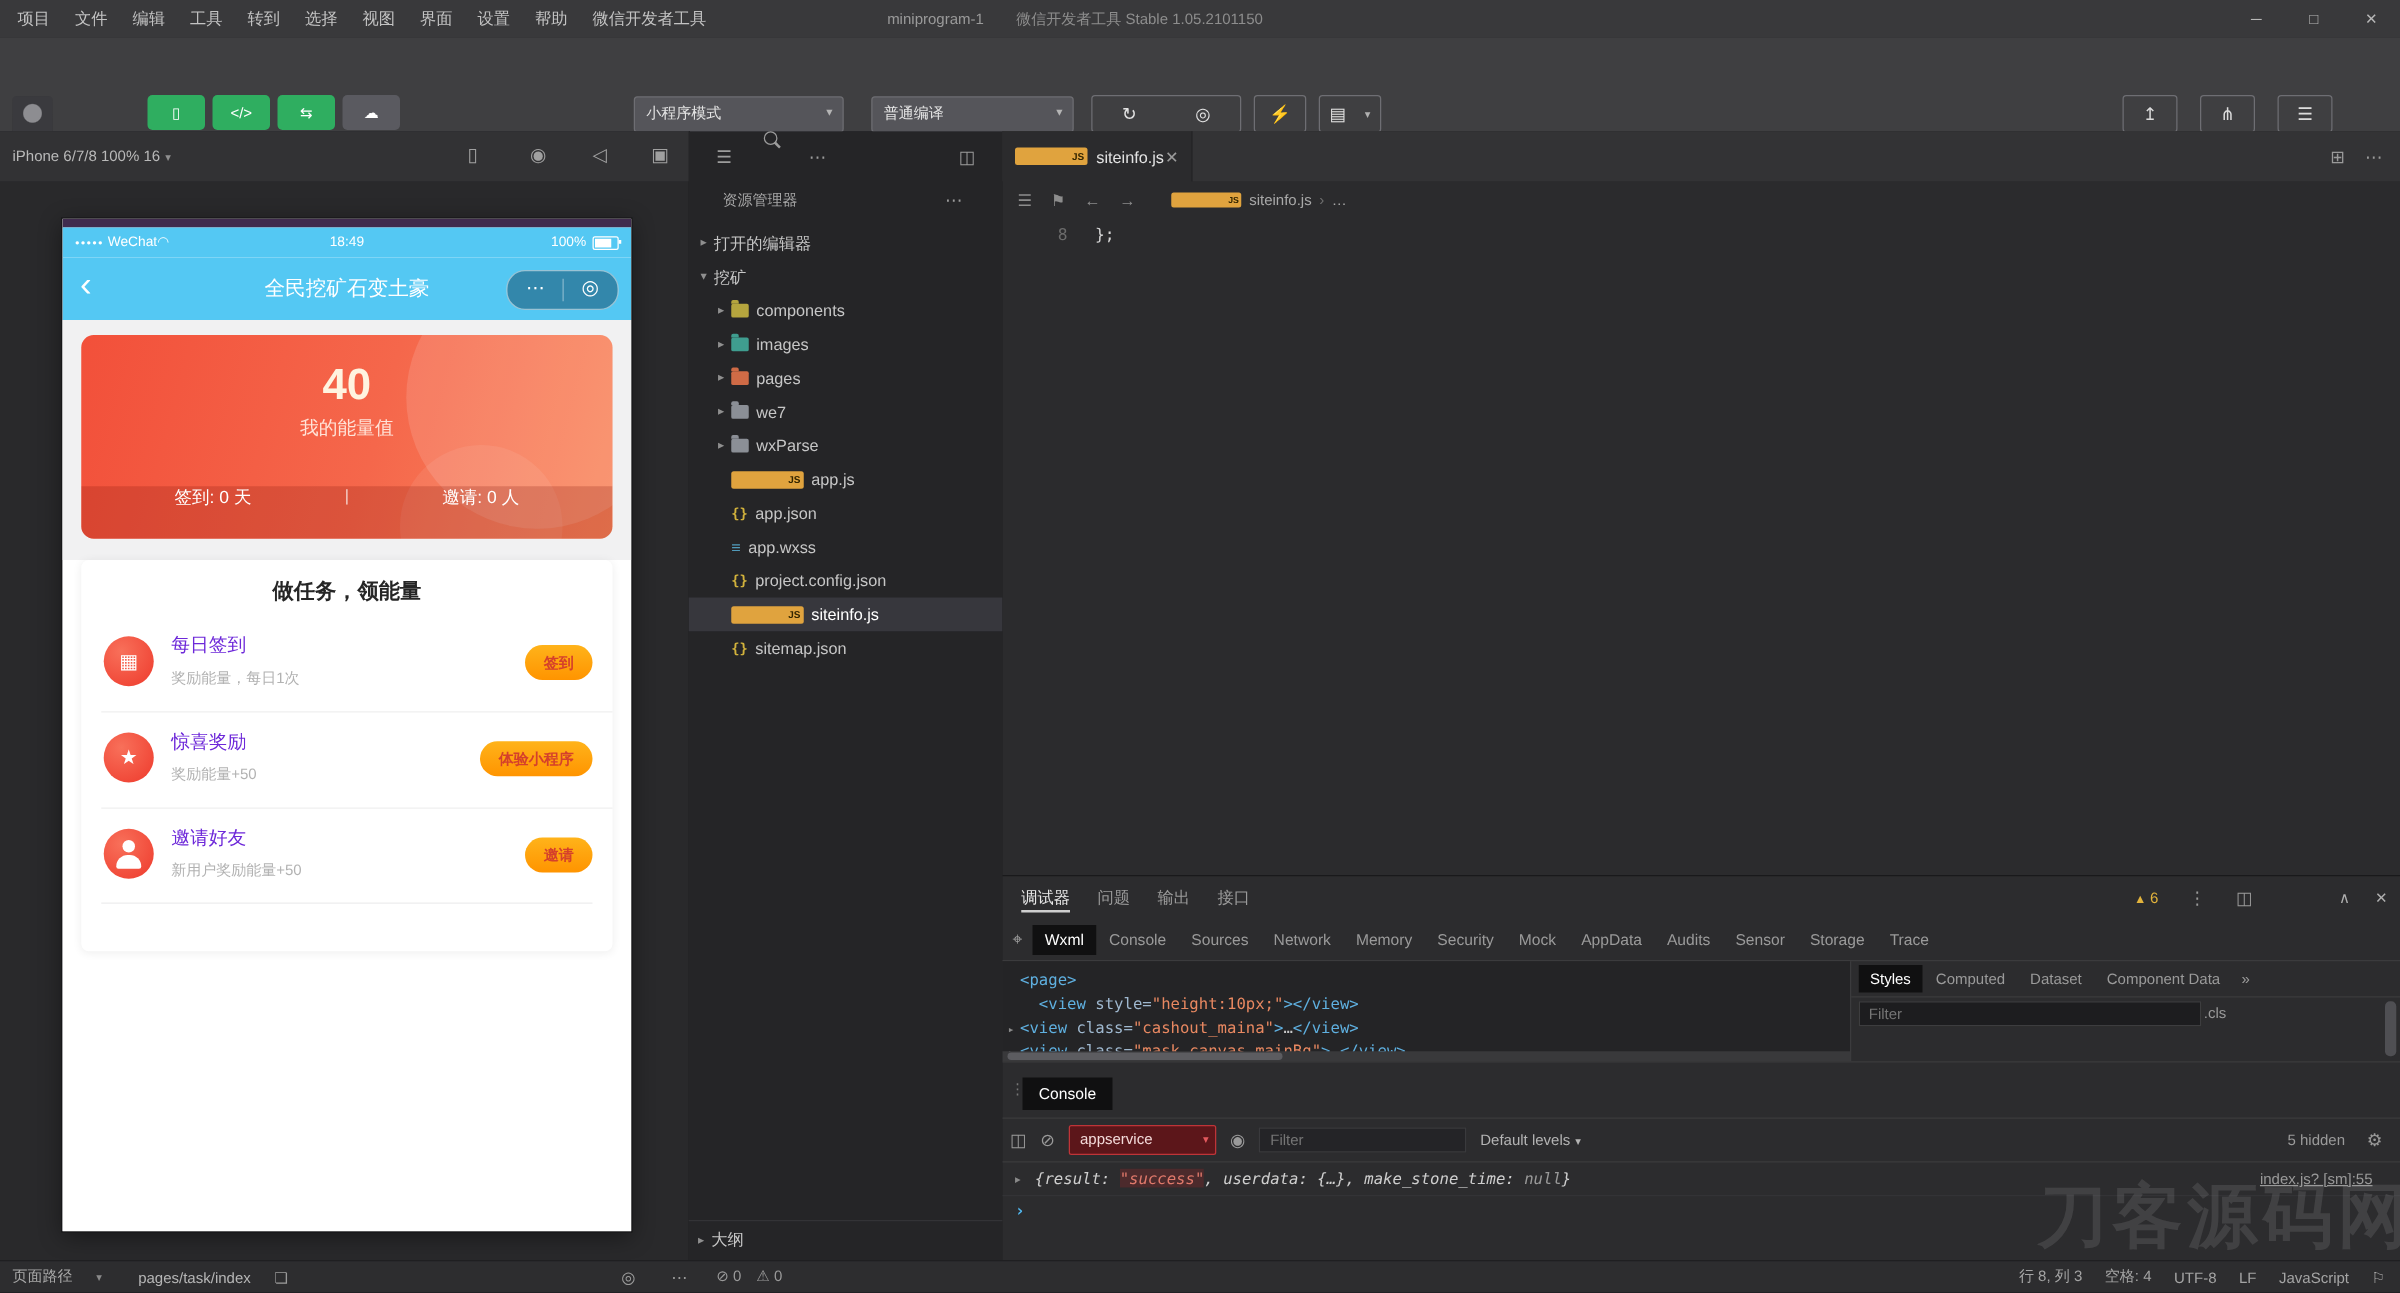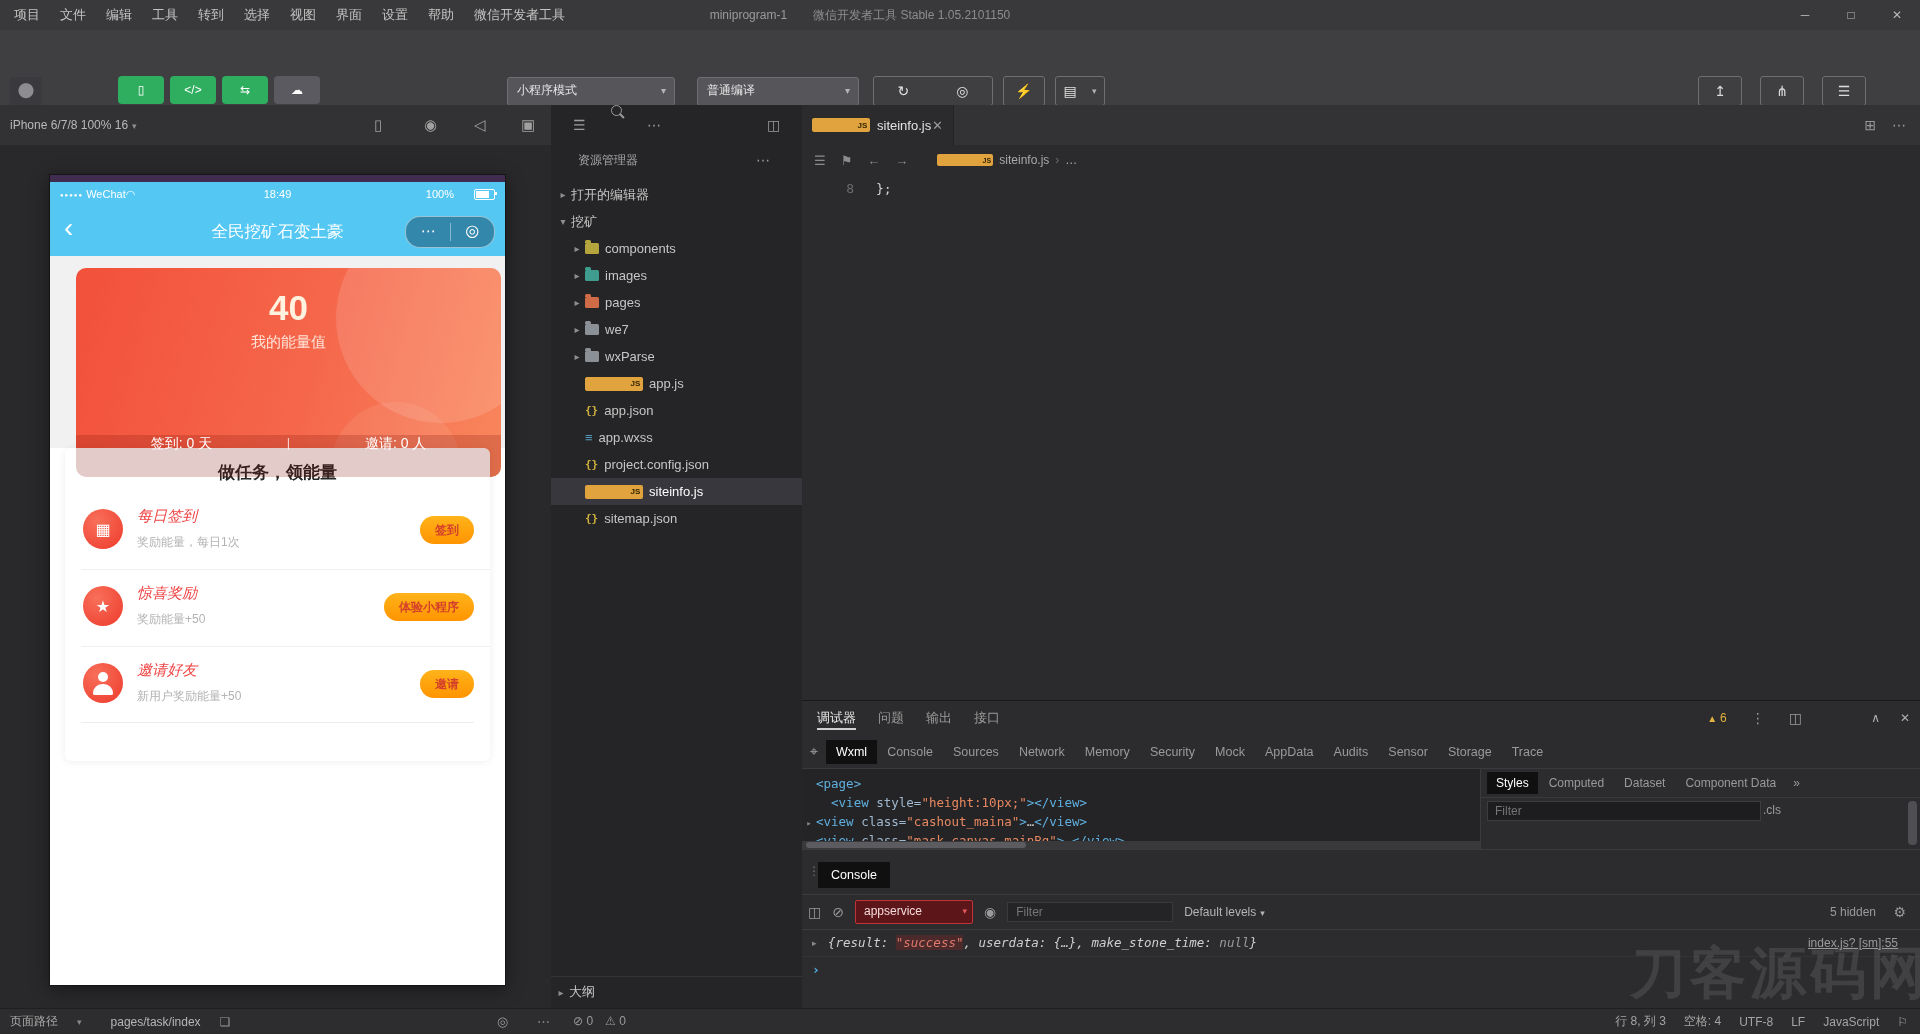--- a/index.html
+++ b/index.html
@@ -52,37 +52,37 @@
   #simIcons span:nth-child(1){left:374px;} #simIcons span:nth-child(2){left:424px;}
   #simIcons span:nth-child(3){left:474px;} #simIcons span:nth-child(4){left:521px;}
 
   #phone{position:absolute;left:50px;top:70px;width:455px;height:810px;background:#fff;overflow:hidden;
          box-shadow:0 0 0 1px #151517,0 4px 18px rgba(0,0,0,.45);}
   #p-top{height:7px;background:#402c4e;}
   #p-status{height:24px;background:#54c8f3;position:relative;color:#fff;font-size:11px;}
   #p-status .left{position:absolute;left:10px;top:0;line-height:24px;}
   #p-status .dots{font-size:6px;letter-spacing:1px;vertical-align:1px;}
   #p-status .time{position:absolute;left:0;width:100%;text-align:center;line-height:24px;}
-  #p-status .right{position:absolute;right:10px;top:0;line-height:24px;display:flex;align-items:center;gap:20px;height:24px;}
+  #p-status .right{position:absolute;right:10px;top:0;line-height:24px;display:flex;align-items:center;gap:5px;height:24px;}
   .batt{width:19px;height:9px;border:1px solid #fff;border-radius:2px;position:relative;}
   .batt::before{content:'';position:absolute;left:1px;top:1px;bottom:1px;width:13px;background:#fff;}
   .batt::after{content:'';position:absolute;right:-3px;top:2px;width:2px;height:3px;background:#fff;}
   #p-nav{height:50px;background:#54c8f3;position:relative;}
   #p-back{position:absolute;left:14px;top:6px;font-size:28px;color:#fff;}
   #p-title{position:absolute;left:0;width:100%;text-align:center;line-height:50px;color:#fff;font-size:16.5px;}
   #p-capsule{position:absolute;right:10px;top:10px;width:88px;height:30px;border-radius:15px;
              background:rgba(23,82,112,.55);border:1px solid rgba(255,255,255,.5);display:flex;}
   #p-capsule .half{flex:1;text-align:center;line-height:28px;color:#fff;}
   #p-capsule .half.more{font-size:15px;letter-spacing:-1px;}
   #p-capsule .half.home{font-size:16px;}
   #p-capsule .divider{width:1px;background:rgba(255,255,255,.4);margin:6px 0;}
   #p-content{position:relative;height:729px;background:#fff;}
   #p-band{position:absolute;left:0;top:0;width:100%;height:192px;background:#f1f1f2;}
 
-  #energy-card{position:absolute;left:26px;top:12px;width:425px;height:209px;border-radius:10px;overflow:hidden;
+  #energy-card{position:absolute;left:15px;top:12px;width:425px;height:163px;border-radius:10px;overflow:hidden;
                background:linear-gradient(105deg,#f2503a 0%,#f5674b 55%,#f9875d 100%);}
   #energy-card::before{content:'';position:absolute;width:210px;height:210px;border-radius:50%;right:-45px;top:-55px;background:rgba(255,255,255,.13);}
   #energy-card::after{content:'';position:absolute;width:130px;height:130px;border-radius:50%;right:40px;bottom:-55px;background:rgba(255,255,255,.08);}
   #e-value{position:relative;z-index:1;text-align:center;margin-top:20px;font-size:35px;font-weight:bold;color:#fff3df;}
   #e-label{position:relative;z-index:1;text-align:center;margin-top:5px;font-size:15px;color:#ffe3d8;}
   #e-footer{position:absolute;z-index:1;left:0;bottom:0;width:100%;height:42px;background:rgba(128,16,8,.22);display:flex;align-items:flex-start;}
   #e-footer .cell{flex:1;text-align:center;color:#fff;font-size:14px;}
   #e-footer .div{color:rgba(255,255,255,.75);font-size:13px;}
 
   #task-card{position:absolute;left:15px;top:192px;width:425px;height:313px;background:#fff;border-radius:6px;
@@ -90,21 +90,21 @@
   #t-title{text-align:center;padding-top:13px;font-size:17px;font-weight:bold;color:#262626;}
   #taskRows{position:absolute;left:0;top:44px;right:0;}
   #taskRows::after{content:'';position:absolute;left:16px;right:16px;bottom:0;border-bottom:1px solid #ededee;}
   .t-row{position:relative;height:77px;}
   .t-row + .t-row::before{content:'';position:absolute;left:16px;right:0;top:0;border-top:1px solid #efefef;}
   .t-ico{position:absolute;left:18px;top:17px;width:40px;height:40px;border-radius:50%;
          background:radial-gradient(circle at 35% 30%,#f8705a,#ee3a2c);color:#fff;font-size:16px;
          display:flex;align-items:center;justify-content:center;}
   .t-ico.person::before{content:'';position:absolute;width:10px;height:10px;border-radius:50%;background:#fff;left:15px;top:9px;}
   .t-ico.person::after{content:'';position:absolute;width:20px;height:11px;border-radius:10px 10px 2px 2px;background:#fff;left:10px;top:21px;}
-  .t-name{position:absolute;left:72px;top:15px;font-size:15px;color:#ef4444;font-style:italic;}
+  .t-name{position:absolute;left:72px;top:15px;font-size:15px;color:#6d28d9;}
   .t-desc{position:absolute;left:72px;top:42px;font-size:12px;color:#b2b2b2;}
   .t-btn{position:absolute;right:16px;top:24px;height:28px;line-height:28px;border-radius:14px;padding:0 15px;
          background:linear-gradient(180deg,#ffb31a,#ff9400);color:#d5402b;font-size:12px;font-weight:bold;}
 
   
   #explorer{position:absolute;left:551px;top:105px;width:251px;height:903px;background:#252527;border-right:1px solid #1c1c1e;}
   #exp-tools{position:absolute;left:0;top:0;width:100%;height:40px;}
   #exp-tools .ic{position:absolute;top:0;line-height:40px;color:#9c9c9c;font-size:14px;}
   #ic-list{left:22px;} #ic-search{left:60px;top:14px;} #ic-more-top{left:96px;} #ic-collapse{left:216px;}
   .mag{width:9px;height:9px;border:1.5px solid #9c9c9c;border-radius:50%;position:relative;display:block;}

